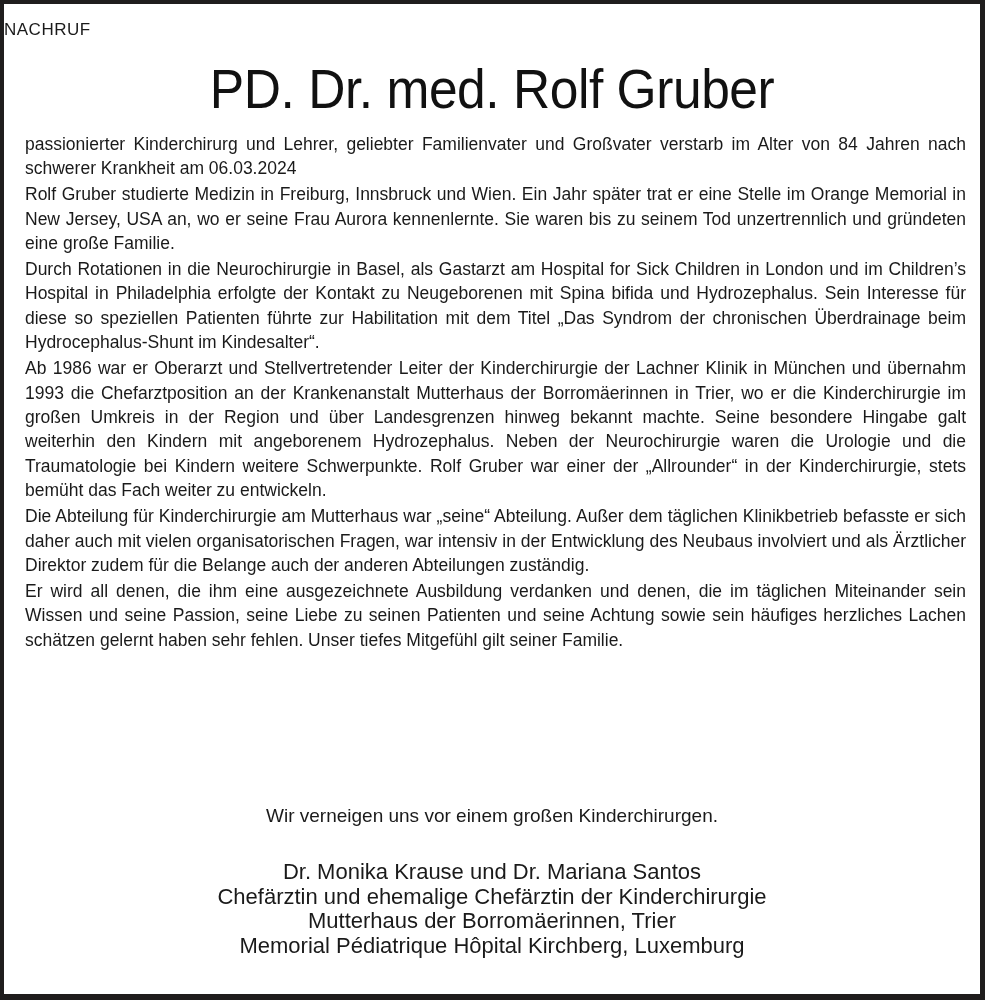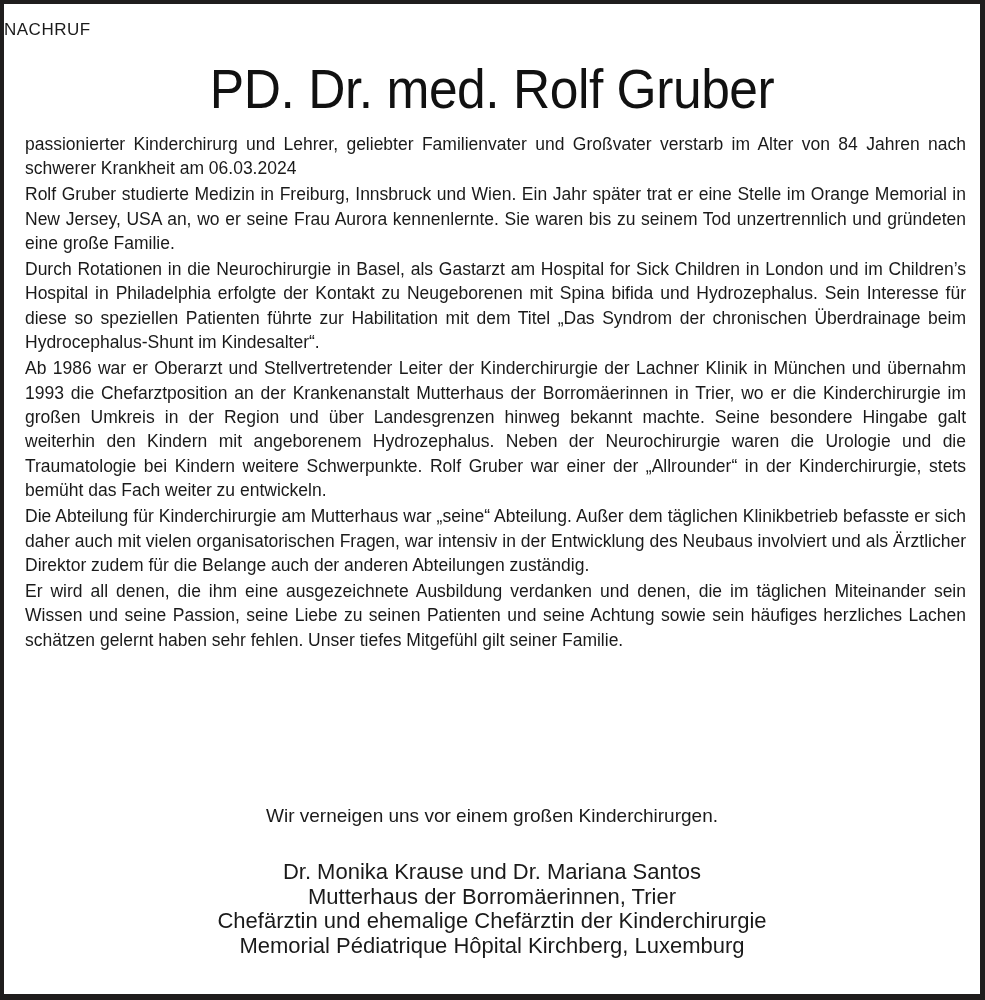--- a/index.html
+++ b/index.html
@@ -102,17 +102,17 @@
     <p>Durch Rotationen in die Neurochirurgie in Basel, als Gastarzt am Hospital for Sick Children in London und im Children’s Hospital in Philadelphia erfolgte der Kontakt zu Neugeborenen mit Spina bifida und Hydrozephalus. Sein Interesse für diese so speziellen Patienten führte zur Habilitation mit dem Titel „Das Syndrom der chronischen Überdrainage beim Hydrocephalus-Shunt im Kindesalter“.</p>
     <p>Ab 1986 war er Oberarzt und Stellvertretender Leiter der Kinderchirurgie der Lachner Klinik in München und übernahm 1993 die Chefarztposition an der Krankenanstalt Mutterhaus der Borromäerinnen in Trier, wo er die Kinderchirurgie im großen Umkreis in der Region und über Landesgrenzen hinweg bekannt machte. Seine besondere Hingabe galt weiterhin den Kindern mit angeborenem Hydrozephalus. Neben der Neurochirurgie waren die Urologie und die Traumatologie bei Kindern weitere Schwerpunkte. Rolf Gruber war einer der „Allrounder“ in der Kinderchirurgie, stets bemüht das Fach weiter zu entwickeln.</p>
     <p>Die Abteilung für Kinderchirurgie am Mutterhaus war „seine“ Abteilung. Außer dem täglichen Klinikbetrieb befasste er sich daher auch mit vielen organisatorischen Fragen, war intensiv in der Entwicklung des Neubaus involviert und als Ärztlicher Direktor zudem für die Belange auch der anderen Abteilungen zuständig.</p>
     <p>Er wird all denen, die ihm eine ausgezeichnete Ausbildung verdanken und denen, die im täglichen Miteinander sein Wissen und seine Passion, seine Liebe zu seinen Patienten und seine Achtung sowie sein häufiges herzliches Lachen schätzen gelernt haben sehr fehlen. Unser tiefes Mitgefühl gilt seiner Familie.</p>
   </div>
 
   <div class="closing">Wir verneigen uns vor einem großen Kinderchirurgen.</div>
 
   <div class="signatures">
     <div>Dr. Monika Krause und Dr. Mariana Santos</div>
+    <div>Chefärztin und ehemalige Chefärztin der Kinderchirurgie</div>
     <div>Mutterhaus der Borromäerinnen, Trier</div>
-    <div>Chefärztin und ehemalige Chefärztin der Kinderchirurgie</div>
     <div>Memorial Pédiatrique Hôpital Kirchberg, Luxemburg</div>
   </div>
 </div>
 
 </body></html>

